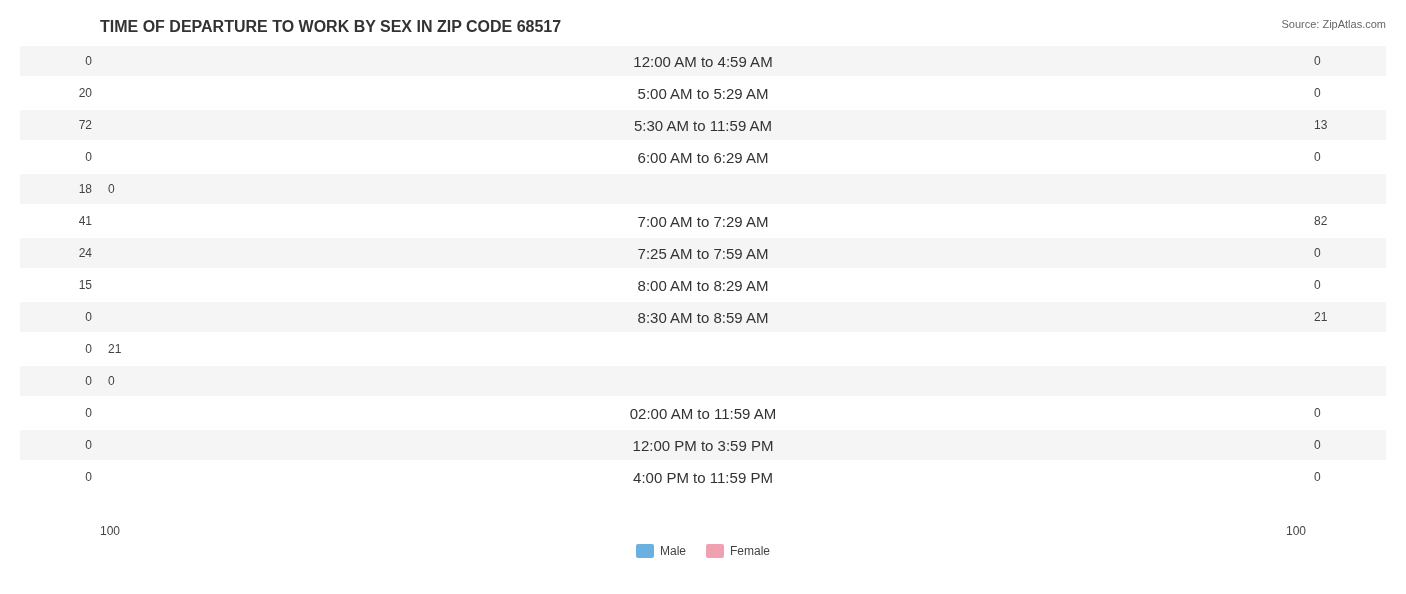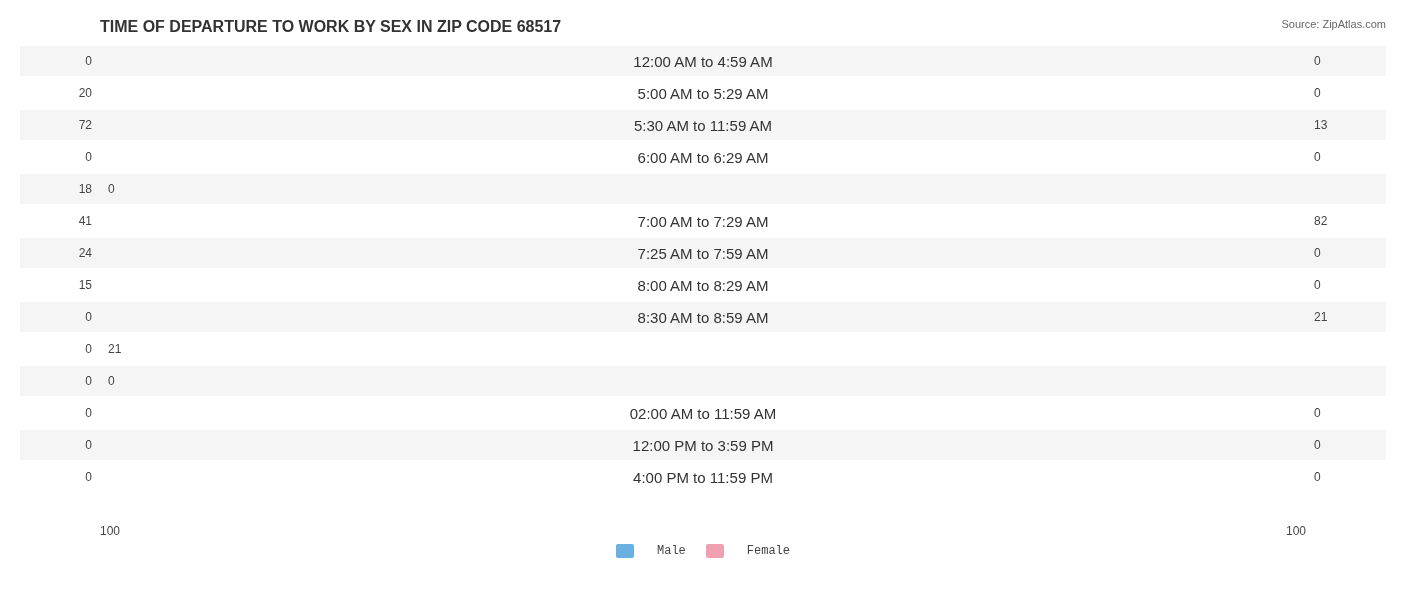--- a/index.html
+++ b/index.html
@@ -115,22 +115,21 @@
       justify-content: center;
       align-items: center;
       gap: 20px;
       margin-top: 6px;
       font-size: 12px;
       color: #444;
     }
     .legend-item {
       display: flex;
       align-items: flex-end;
-      gap: 23px;
-      font-family: Liberation Mono, monospace;
+      gap: 6px;
     }
     .legend-color {
       width: 18px;
       height: 14px;
       border-radius: 2px;
     }
     .axis-labels {
       display: flex;
       justify-content: space-between;
       padding: 0 80px;

